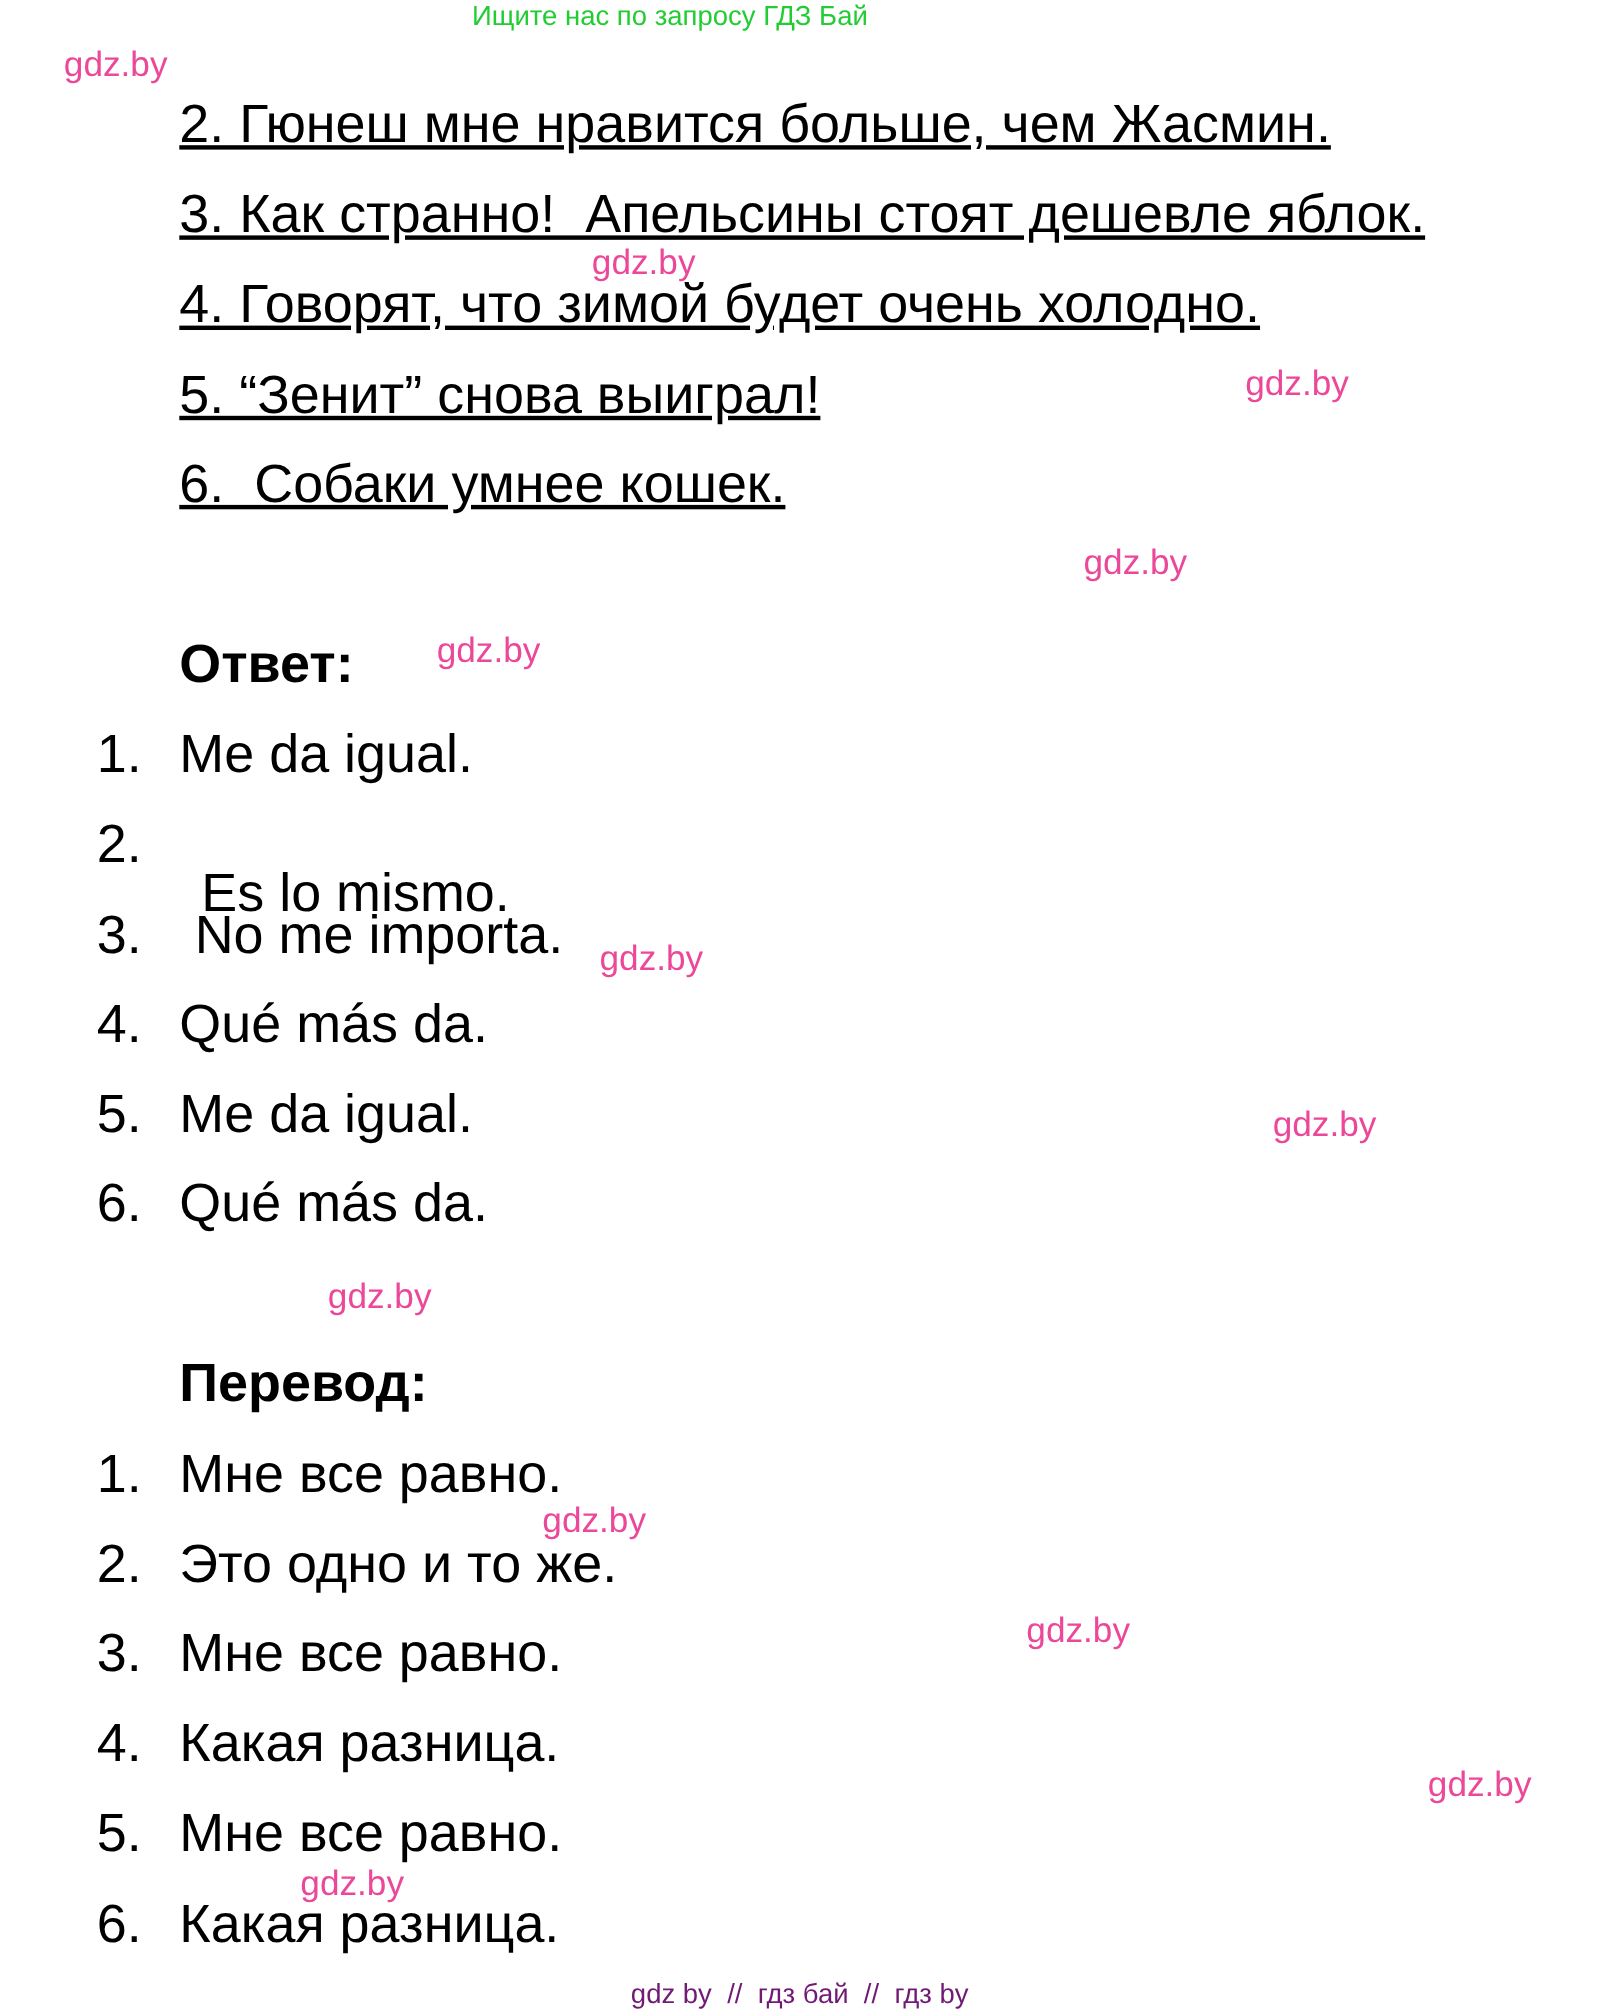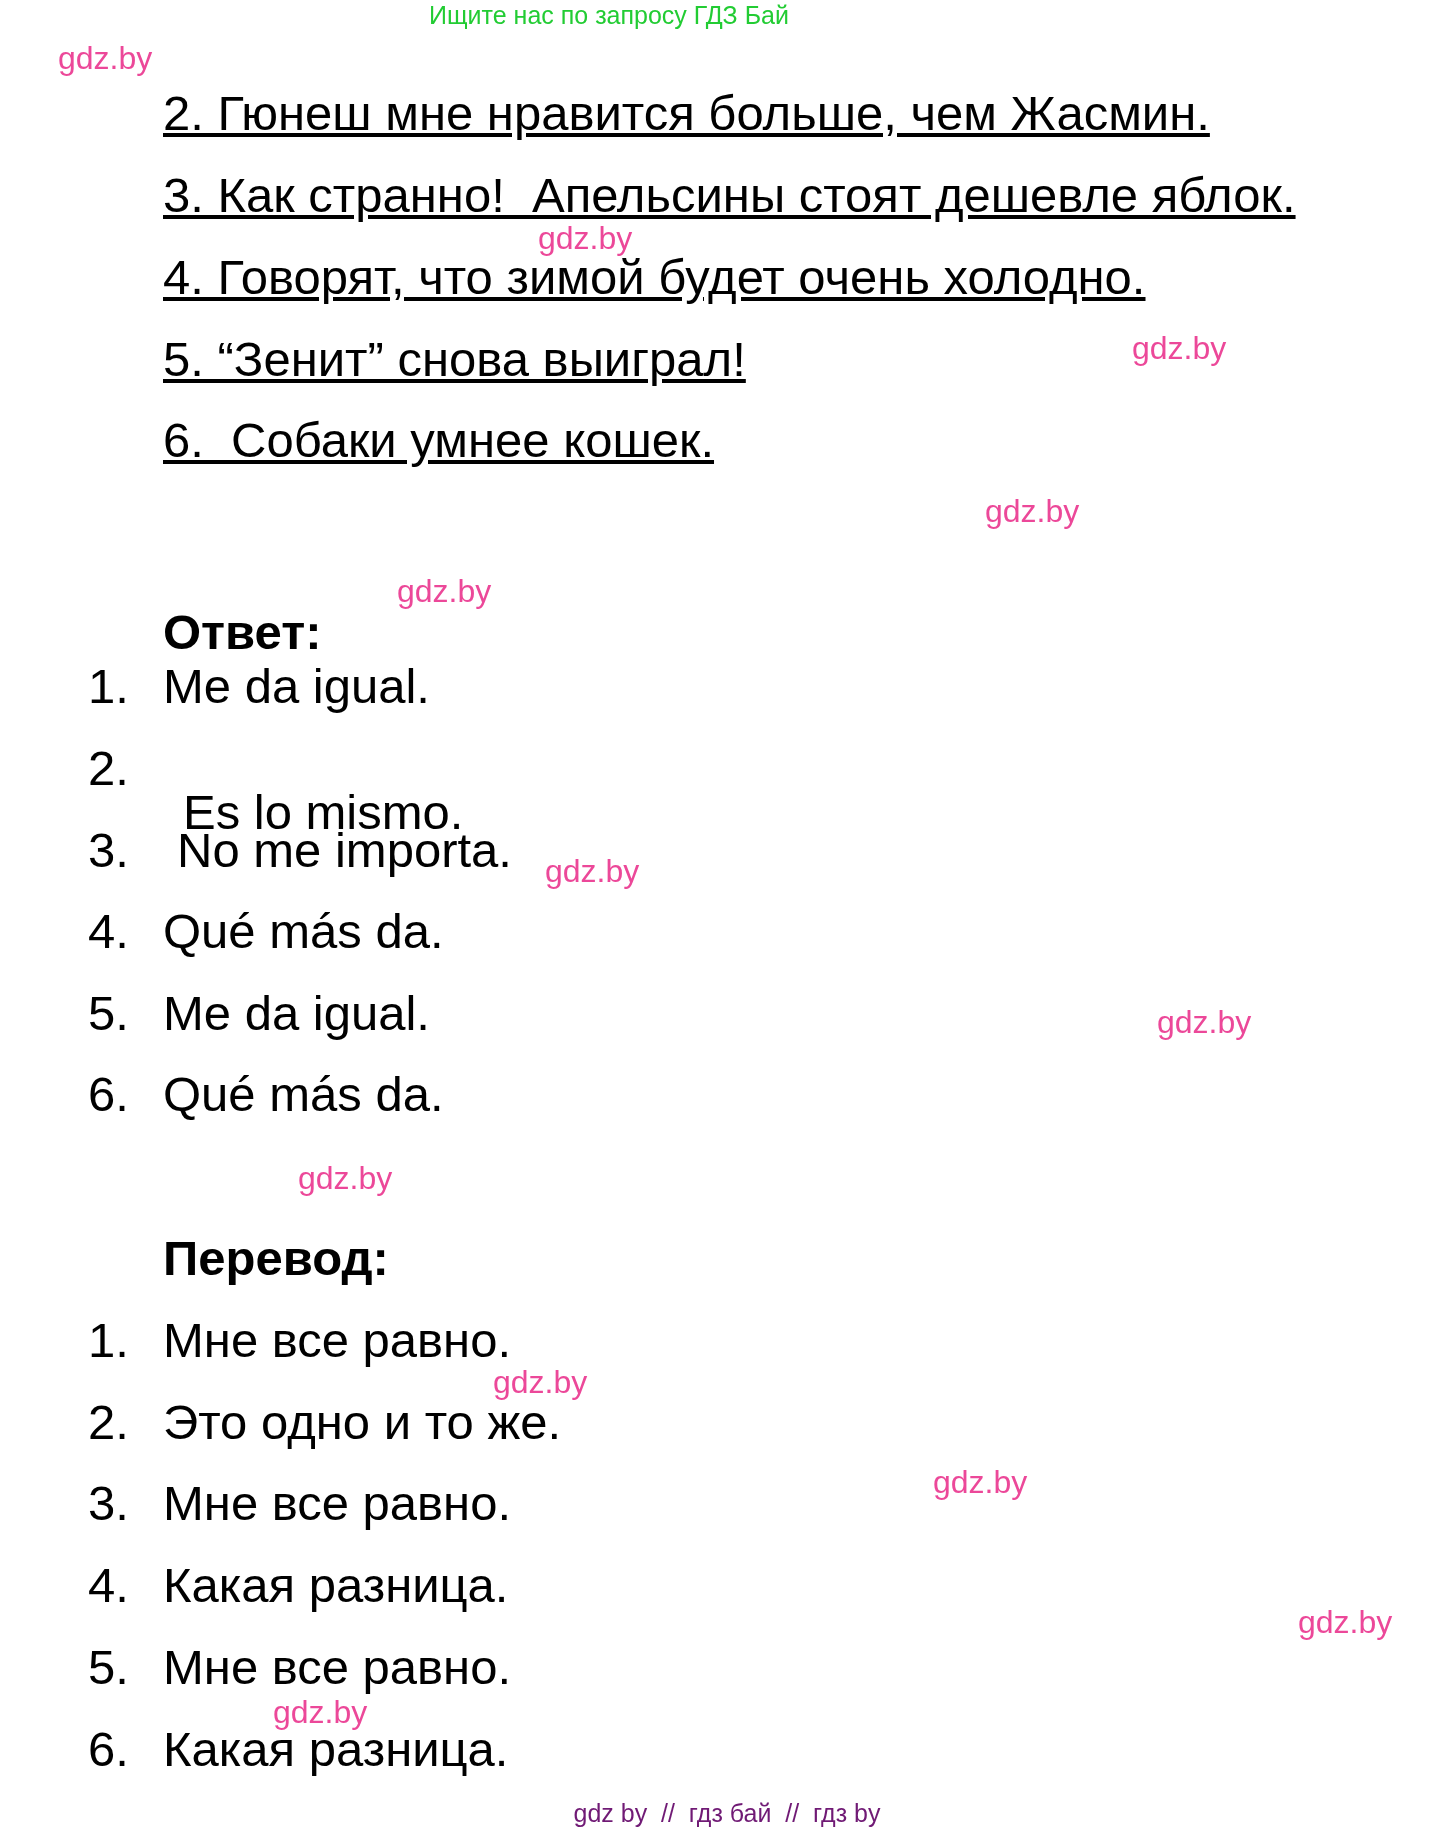--- a/index.html
+++ b/index.html
@@ -32,21 +32,21 @@
 <div class="wm" style="left:933px;top:1464px;">gdz.by</div>
 <div class="wm" style="left:1298px;top:1604px;">gdz.by</div>
 <div class="wm" style="left:273px;top:1694px;">gdz.by</div>
 
 <div class="line" style="top:85px;">2. Гюнеш мне нравится больше, чем Жасмин.</div>
 <div class="line" style="top:167px;">3. Как странно!  Апельсины стоят дешевле яблок.</div>
 <div class="line" style="top:249px;">4. Говорят, что зимой будет очень холодно.</div>
 <div class="line" style="top:331px;">5. “Зенит” снова выиграл!</div>
 <div class="line" style="top:412px;">6.  Собаки умнее кошек.</div>
 
-<div class="heading" style="top:604px;">Ответ:</div>
+<div class="heading" style="top:576px;">Ответ:</div>
 
 <div>
   <div class="num" style="top:658px;">1.</div>
   <div class="item-text" style="top:658px;">Me da igual.</div>
   <div class="num" style="top:740px;">2.</div>
   <div class="item-text" style="top:784px;margin-left:20px;">Es lo mismo.</div>
   <div class="num" style="top:822px;">3.</div>
   <div class="item-text" style="top:822px;margin-left:14px;">No me importa.</div>
   <div class="num" style="top:903px;">4.</div>
   <div class="item-text" style="top:903px;">Qué más da.</div>

